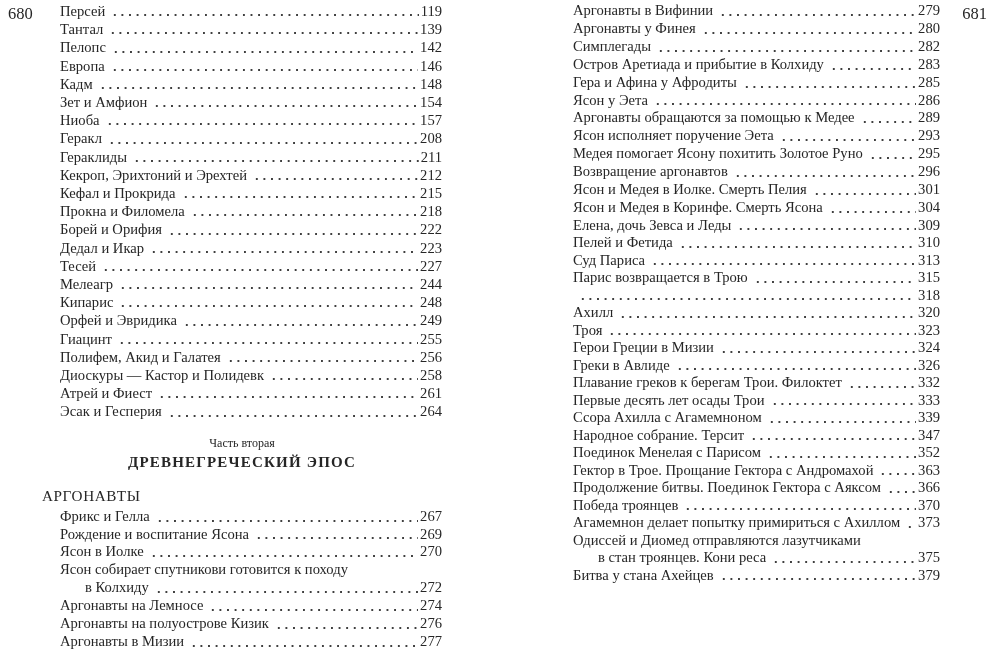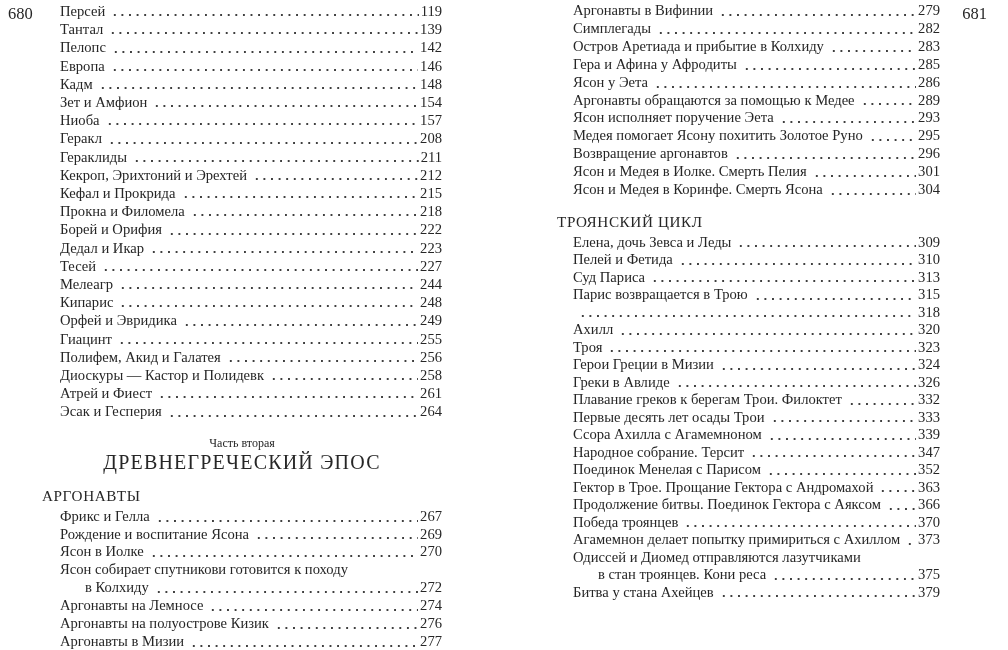--- a/index.html
+++ b/index.html
@@ -52,21 +52,21 @@
     height: 17px;
     margin: 0 2px 0 5px;
     background-image: radial-gradient(circle, #3f3f3f 1.05px, transparent 1.4px);
     background-size: 7.6px 4px;
     background-repeat: repeat-x;
     background-position: left 1px bottom 3px;
   }
 
   .part { text-align: center; margin-top: 13px; }
   .kicker { font-size: 12px;  line-height: 18px; }
-  .ptitle { font-size: 20px;  line-height: 21px; letter-spacing: 1.2px; }
+  .ptitle { font-size: 15px;  line-height: 21px; letter-spacing: 1.2px; font-weight: bold; }
 
   .sec-head {
     font-size: 15.2px;
     line-height: 18px;
     letter-spacing: 0.6px;
     margin-top: 14px;
     margin-bottom: 3px;
   }
   #col-left .blk1.part { margin-top: 13px; }
 </style>
@@ -242,20 +242,25 @@
       </div>
     </div>
   <div class="col" id="col-right">
       <div class="blk blk0">
         <div class="row entry">
           <span class="title">Аргонавты в Вифинии</span>
           <span class="dots"></span>
           <span class="pg">279</span>
         </div>
         <div class="row entry">
+          <span class="title">Аргонавты у Финея</span>
+          <span class="dots"></span>
+          <span class="pg">280</span>
+        </div>
+        <div class="row entry">
           <span class="title">Симплегады</span>
           <span class="dots"></span>
           <span class="pg">282</span>
         </div>
         <div class="row entry">
           <span class="title">Остров Аретиада и прибытие в Колхиду</span>
           <span class="dots"></span>
           <span class="pg">283</span>
         </div>
         <div class="row entry">
@@ -293,21 +298,20 @@
           <span class="dots"></span>
           <span class="pg">301</span>
         </div>
         <div class="row entry">
           <span class="title">Ясон и Медея в Коринфе. Смерть Ясона</span>
           <span class="dots"></span>
           <span class="pg">304</span>
         </div>
       </div>
       <div class="blk blk1">
-        <div class="sec-head">ТРОЯНСКИЙ ЦИКЛ</div>
         <div class="row entry">
           <span class="title">Елена, дочь Зевса и Леды</span>
           <span class="dots"></span>
           <span class="pg">309</span>
         </div>
         <div class="row entry">
           <span class="title">Пелей и Фетида</span>
           <span class="dots"></span>
           <span class="pg">310</span>
         </div>

